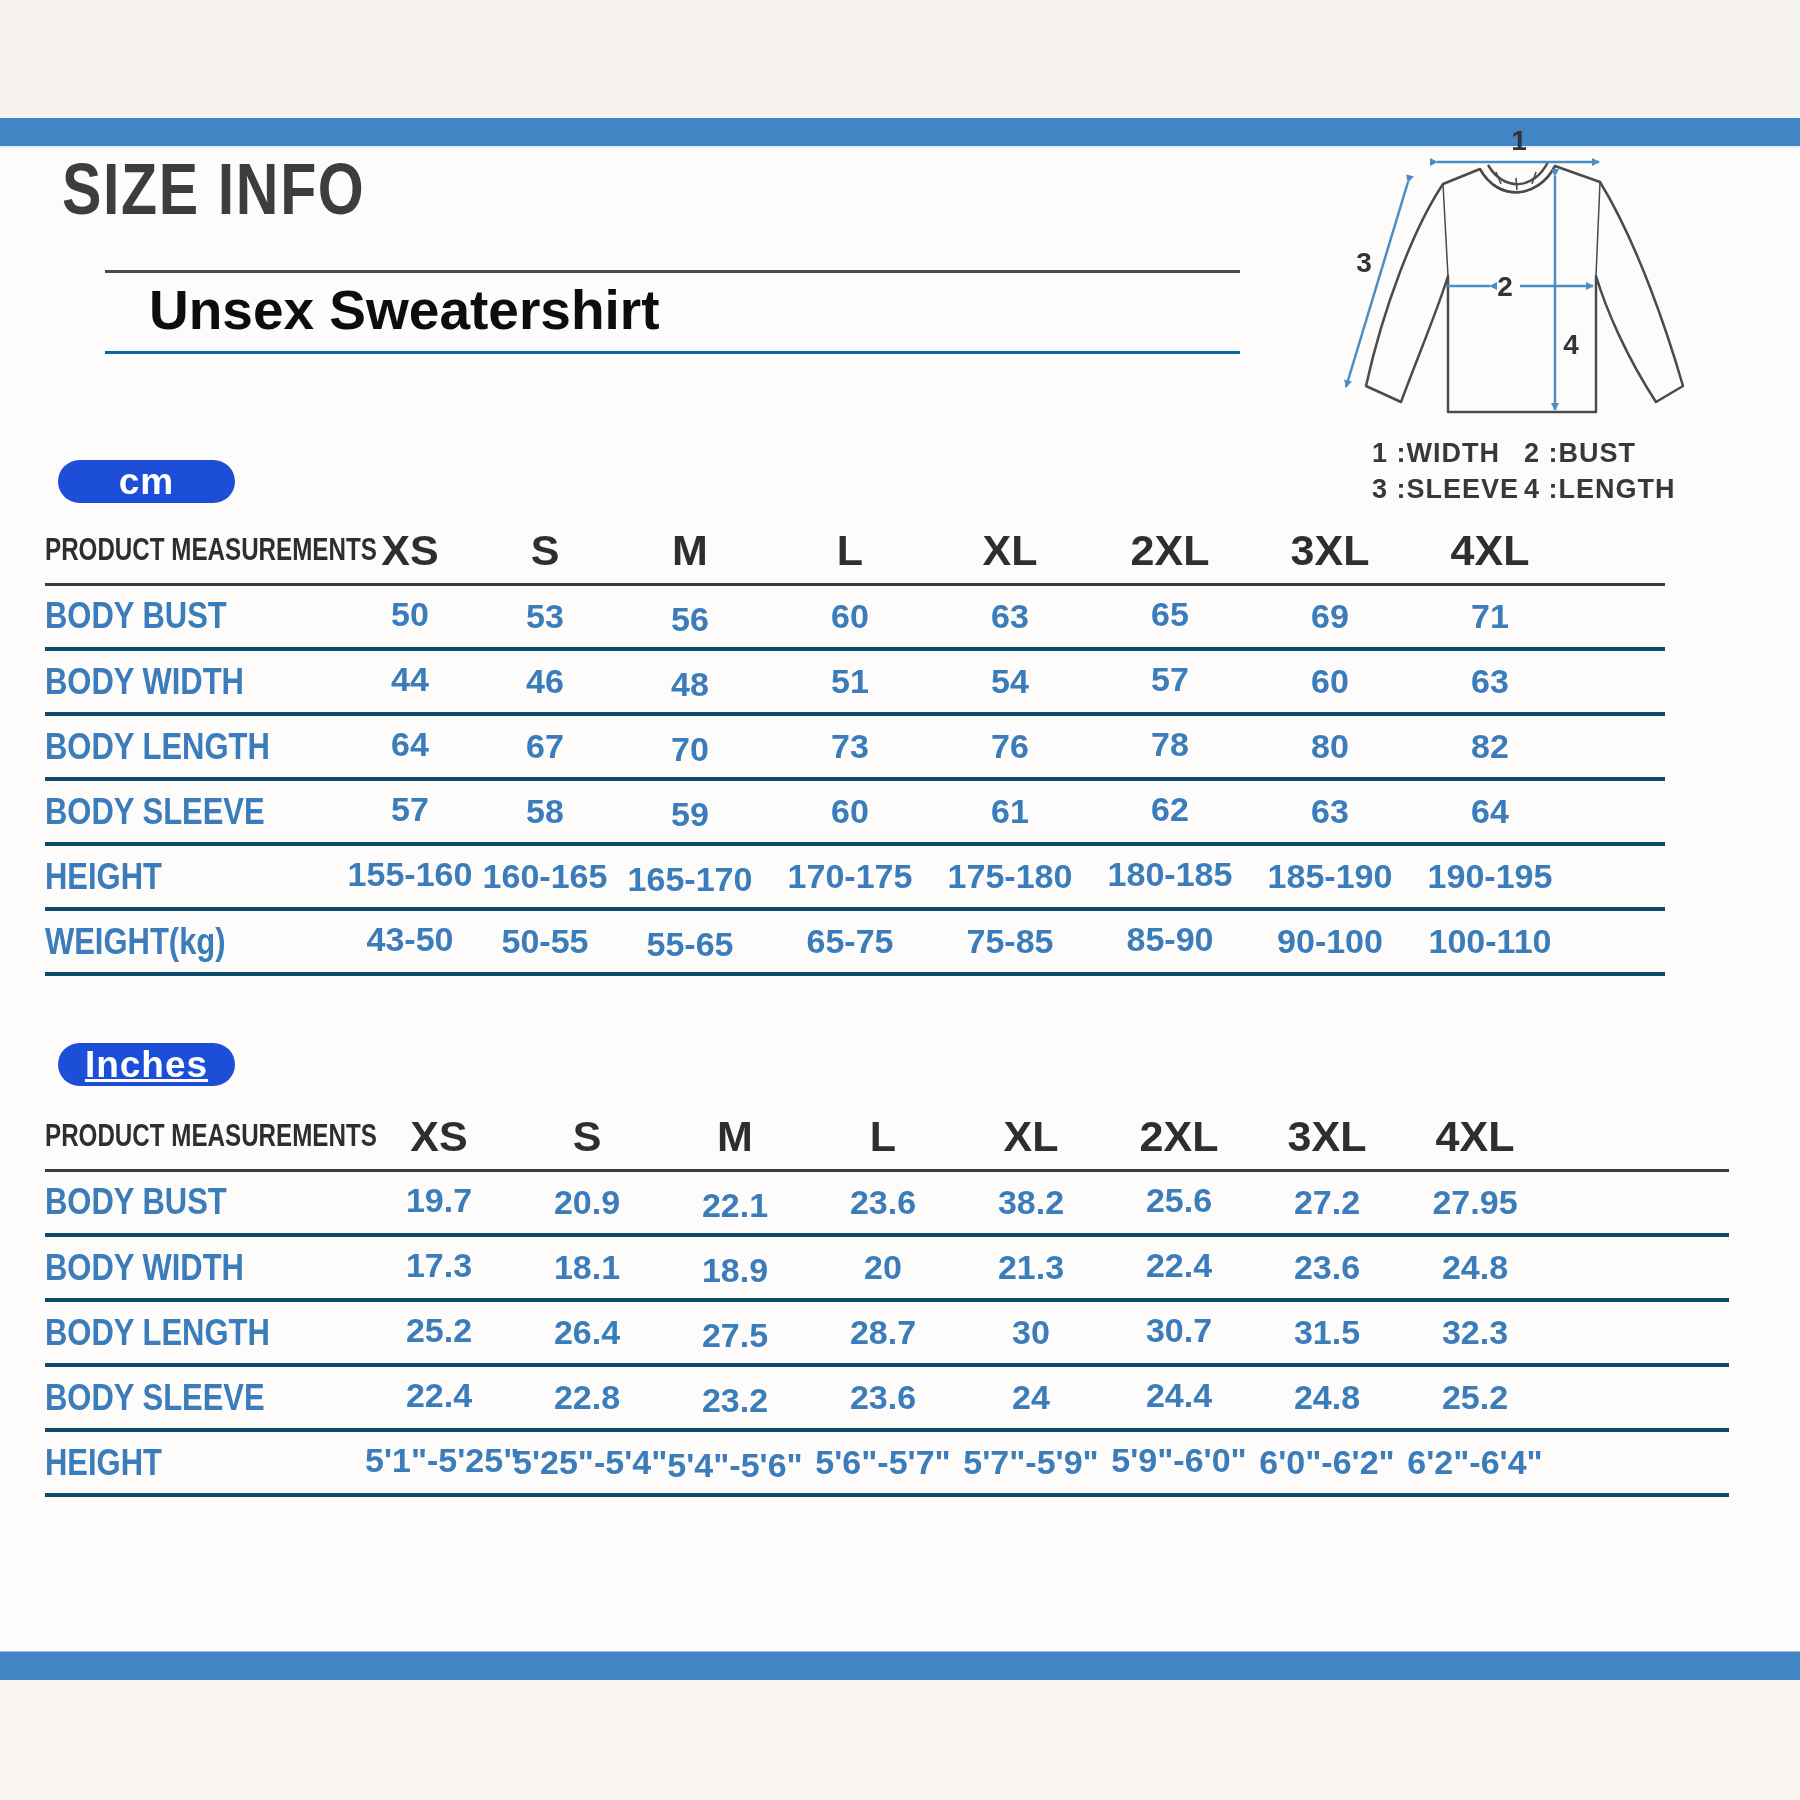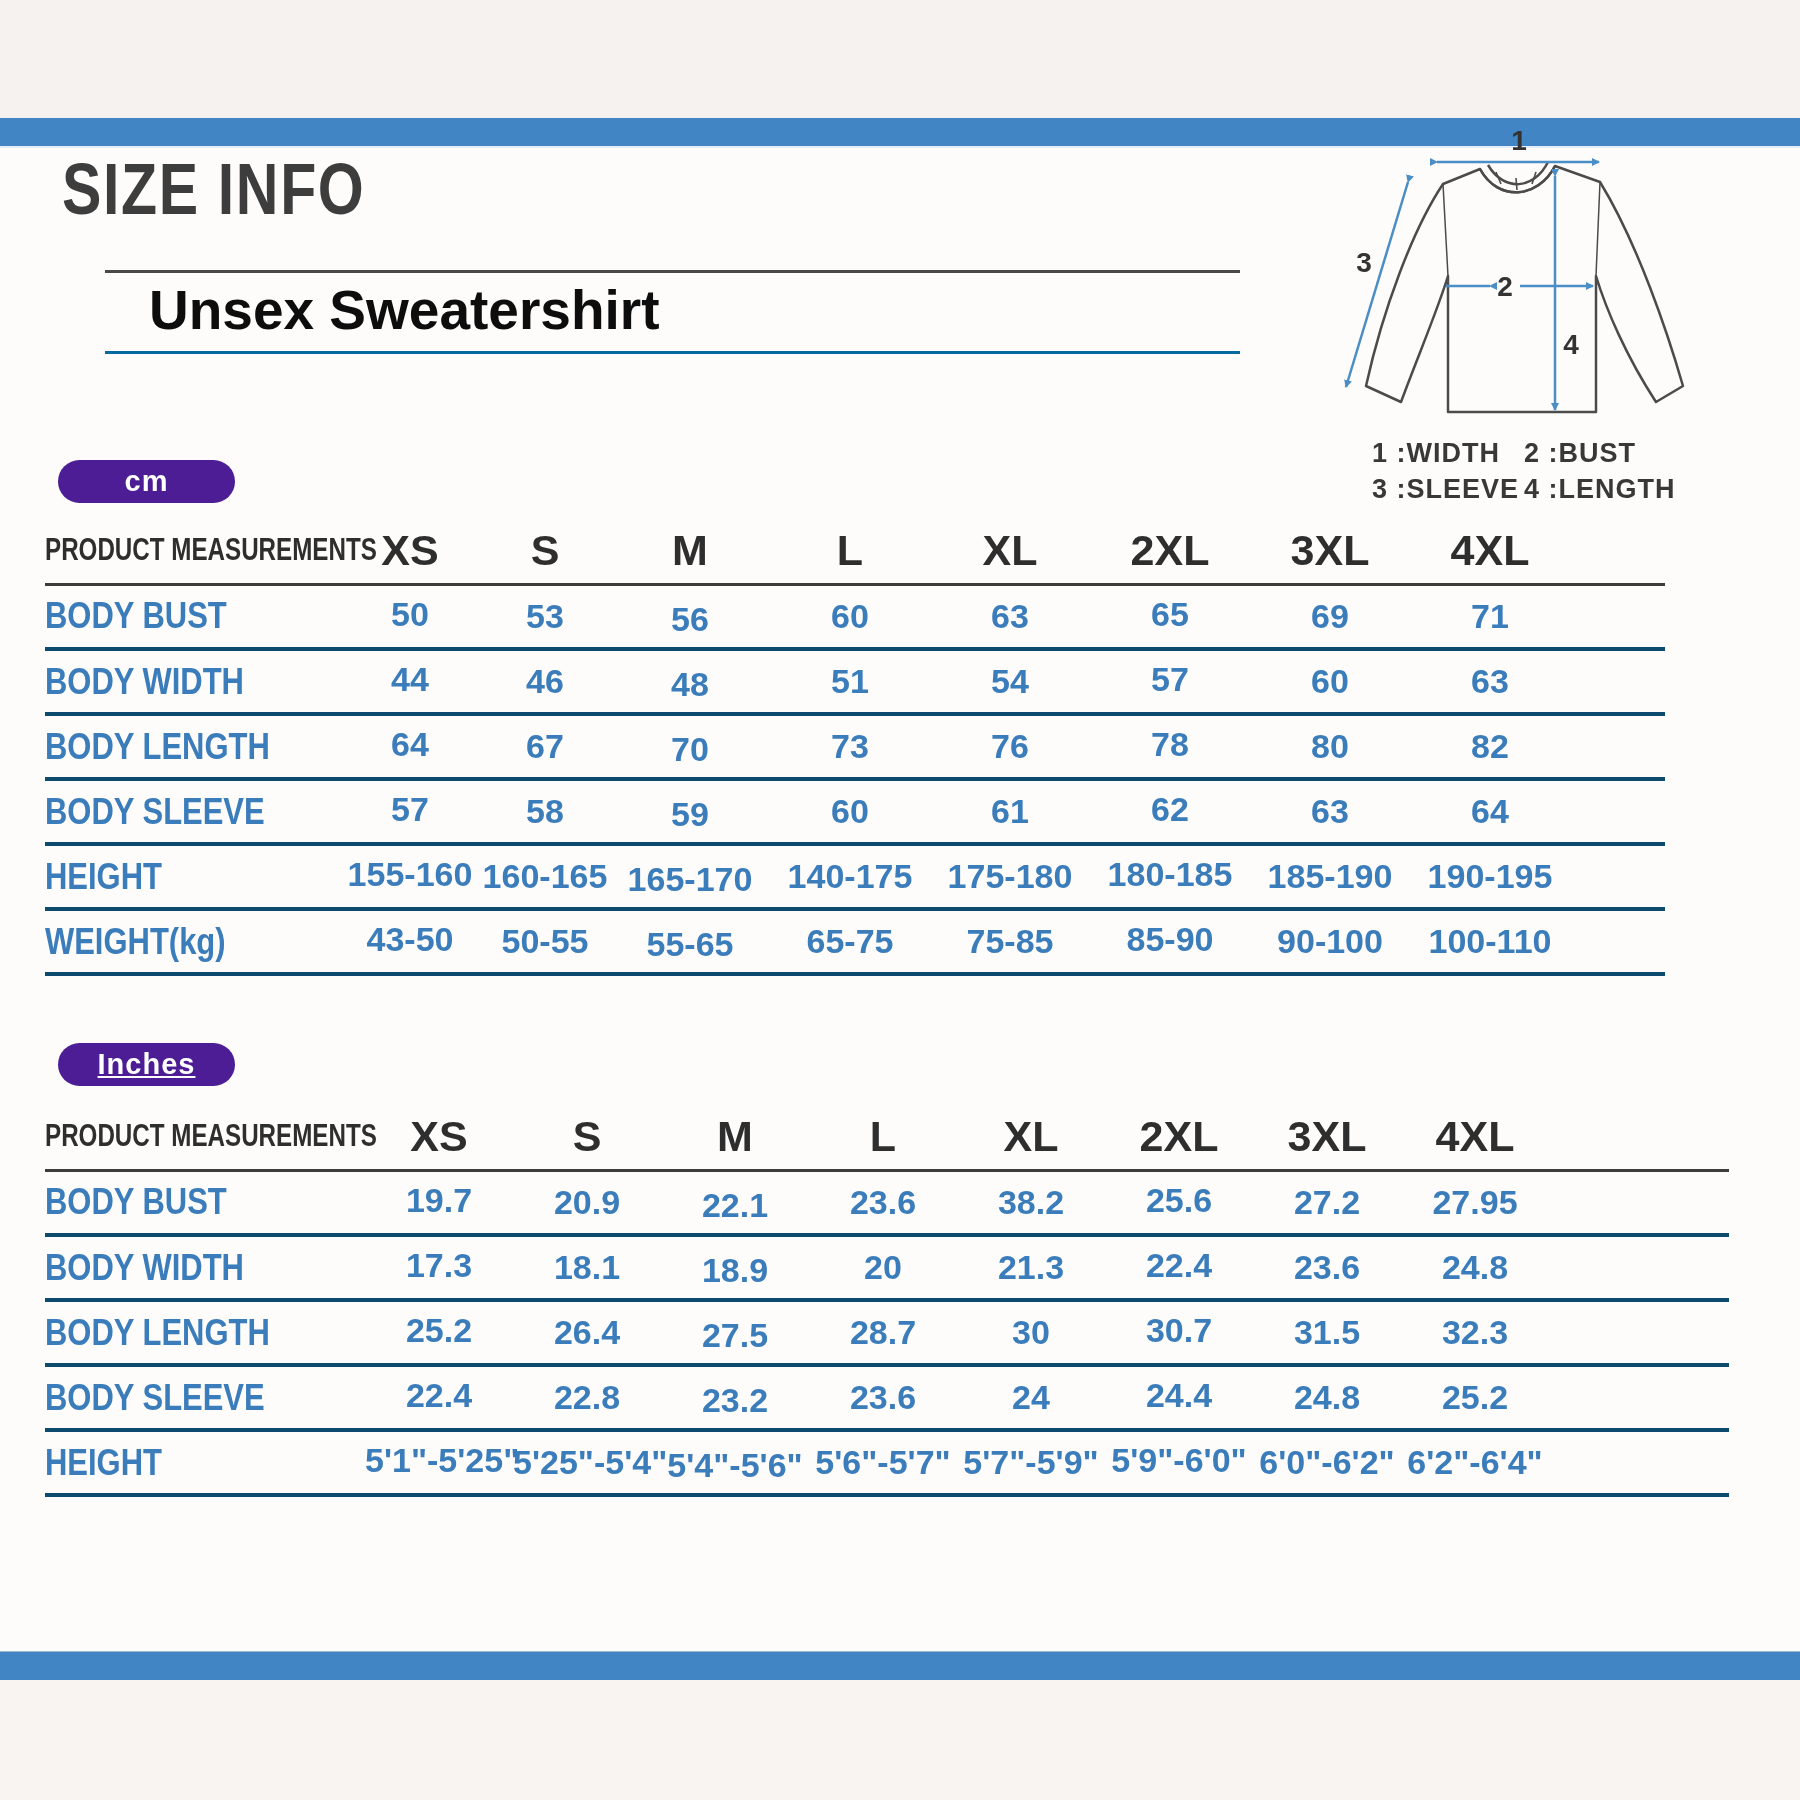--- a/index.html
+++ b/index.html
@@ -30,21 +30,21 @@
 
   .diagram{position:absolute;left:1338px;top:124px;width:440px;height:316px;}
   .legend{
     position:absolute;left:1372px;top:438px;
     display:grid;grid-template-columns:152px auto;grid-row-gap:5px;
     font-size:27px;font-weight:700;color:#383838;letter-spacing:1px;white-space:nowrap;
   }
 
   .unit-badge{
     position:absolute;left:58px;width:177px;height:43px;border-radius:22px;
-    background:#4c1d95;color:#fff;font-weight:700;font-size:29px;
+    background:#1d4ed8;color:#fff;font-weight:700;font-size:37px;
     display:flex;align-items:center;justify-content:center;letter-spacing:1px;
   }
   .badge-cm{top:460px;}
   .badge-in{top:1043px;text-decoration:underline;}
 
   .tbl-wrap{position:absolute;left:45px;}
   .tbl-cm{top:518px;width:1620px;}
   .tbl-in{top:1104px;width:1684px;}
   table.size{border-collapse:collapse;table-layout:fixed;width:100%;}
   table.size thead tr{height:66px;border-bottom:3px solid #3c3c3c;}
@@ -203,21 +203,21 @@
           <td class="v">62</td>
           <td class="v">63</td>
           <td class="v">64</td>
           <td class="spacer"></td>
         </tr>
         <tr>
           <th class="lbl"><span class="cond85">HEIGHT</span></th>
           <td class="v">155-160</td>
           <td class="v">160-165</td>
           <td class="v">165-170</td>
-          <td class="v">140-175</td>
+          <td class="v">170-175</td>
           <td class="v">175-180</td>
           <td class="v">180-185</td>
           <td class="v">185-190</td>
           <td class="v">190-195</td>
           <td class="spacer"></td>
         </tr>
         <tr>
           <th class="lbl"><span class="cond85">WEIGHT(kg)</span></th>
           <td class="v">43-50</td>
           <td class="v">50-55</td>

